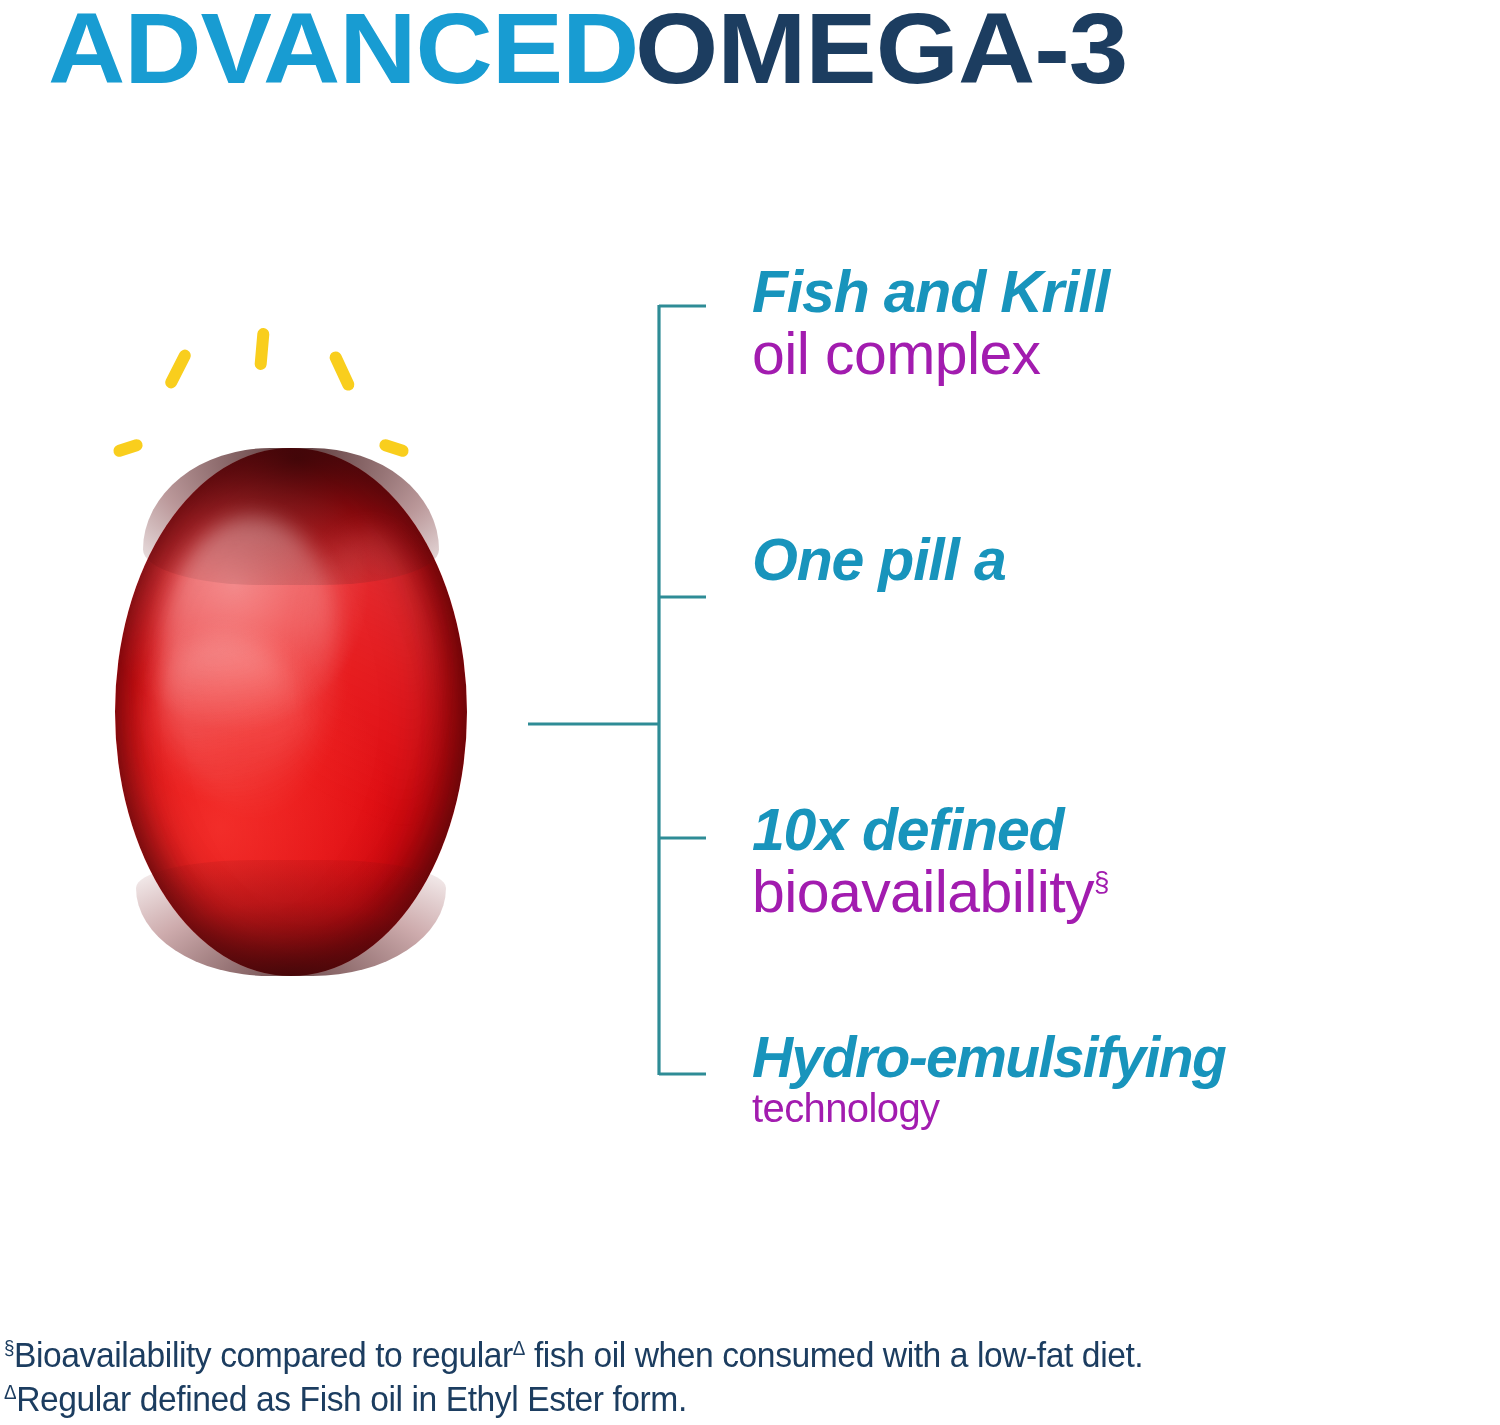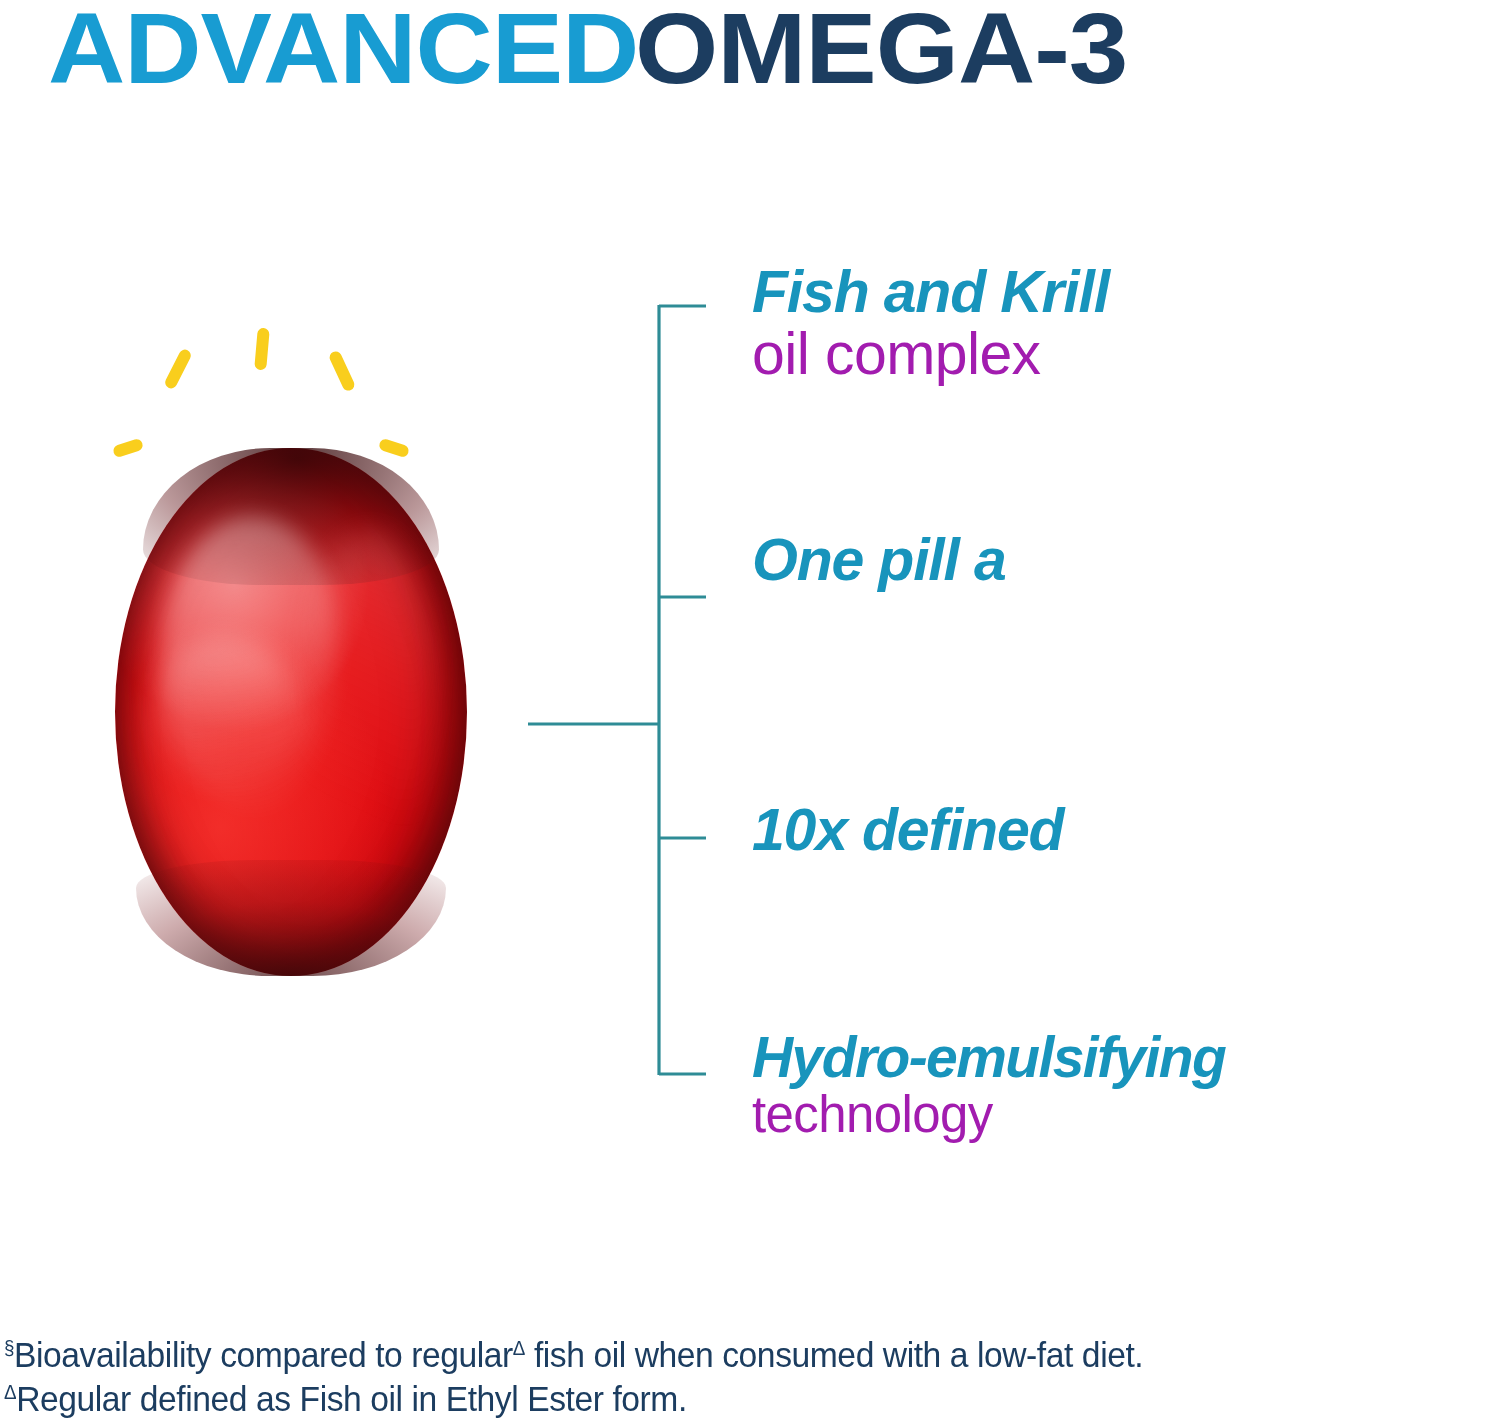--- a/index.html
+++ b/index.html
@@ -184,21 +184,21 @@
     font-size: 0.47em;
     vertical-align: super;
     line-height: 0;
   }
 
   .f0 { top: 0px; }
   .f1 { top: 268px; text-align: center; }
   .f2 { top: 538px; }
   .f3 { top: 722px; margin-top: 44px; }
   .f3 .feature-headline { font-size: 57px; letter-spacing: -1.6px; }
-  .f3 .feature-sub { font-size: 51px; }
+  .f3 .feature-sub { font-size: 40px; }
 
   
   .footnotes {
     position: absolute;
     left: 4px;
     top: 1334px;
     width: 1496px;
   }
   .footnote {
     color: #1C3D60;
@@ -257,20 +257,21 @@
     <div class="feature-headline">Fish and Krill</div>
     <div class="feature-sub">oil complex</div>
   </div>
 
   <div class="feature f1">
     <div class="feature-headline">One pill a</div>
   </div>
 
   <div class="feature f2">
     <div class="feature-headline">10x defined</div>
+    <div class="feature-sub"><span>bioavailability</span><sup>§</sup></div>
   </div>
 
   <div class="feature f3">
     <div class="feature-headline">Hydro-emulsifying</div>
     <div class="feature-sub">technology</div>
   </div>
 
 </div>
 
 <div class="footnotes">

